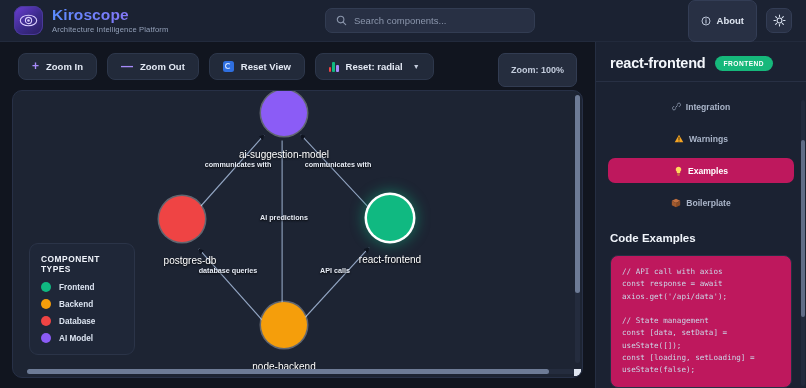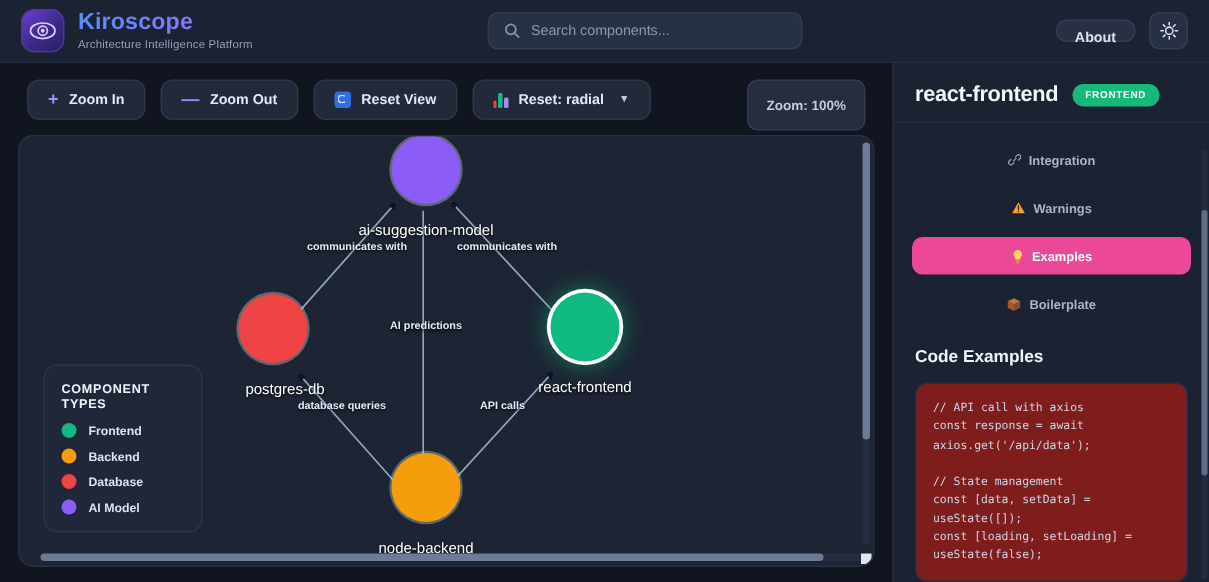--- a/index.html
+++ b/index.html
@@ -46,24 +46,23 @@
   .search-input {
     flex: 1; background: transparent; border: none; outline: none;
     color: #cfd7e6; font-size: 9.5px; font-family: "Liberation Sans", sans-serif;
   }
   .search-input::placeholder { color: #8b96ac; }
 
   .header-right { margin-left: auto; display: flex; align-items: center; gap: 9px; }
   .about-btn {
     display: flex; align-items: center; gap: 6px;
     background: #283044; border: 1px solid #333d55; border-radius: 7px;
-    height: 15px; padding: 0 12px;
+    height: 42px; padding: 0 12px;
     color: #dde4f0; font-size: 9.5px; font-weight: bold;
     cursor: pointer;
-    flex-direction: column;
   }
   .theme-btn {
     width: 26px; height: 25px; border-radius: 7px;
     background: #283044; border: 1px solid #333d55;
     display: flex; align-items: center; justify-content: center; cursor: pointer;
   }
 
   
   .body { flex: 1; display: flex; min-height: 0; }
   .left { flex: 1; display: flex; flex-direction: column; min-width: 0; position: relative; }
@@ -171,26 +170,26 @@
   .tabs {
     display: grid; grid-template-columns: 1fr; gap: 7px 6px;
     padding: 12px 12px 12px 12px;
   }
   .tab {
     display: flex; align-items: center; justify-content: center; gap: 5px;
     height: 25px; border-radius: 7px;
     color: #aab5c9; font-size: 8.6px; font-weight: bold;
     background: transparent; cursor: pointer;
   }
-  .tab.active { background: #ec4899; color: #ffffff; }
+  .tab.active { background: #be185d; color: #ffffff; }
 
   .panel-body { flex: 1; padding: 0 14px; overflow: hidden; position: relative; }
   .section-title { color: #f1f5fb; font-size: 11.5px; font-weight: bold; margin: 5px 0 11px 0; }
   .code-box {
-    background: #7f1d1d; border: 1px solid #262f44; border-radius: 8px;
+    background: #be185d; border: 1px solid #262f44; border-radius: 8px;
     padding: 10px 11px; color: #cbd5e6;
     font-family: "DejaVu Sans Mono", "Liberation Mono", monospace;
     font-size: 7.6px; line-height: 1.62; white-space: pre;
   }
   .usage-wrap { border-top: 1px solid #283044; margin-top: 11px; padding-top: 10px; }
   .panel-vscroll {
     position: absolute; right: 1px; top: 58px; bottom: 2px; width: 4px;
     background: #222a3c; border-radius: 2px;
   }
   .panel-vscroll i { position: absolute; top: 14%; left: 0; right: 0; height: 62%;

